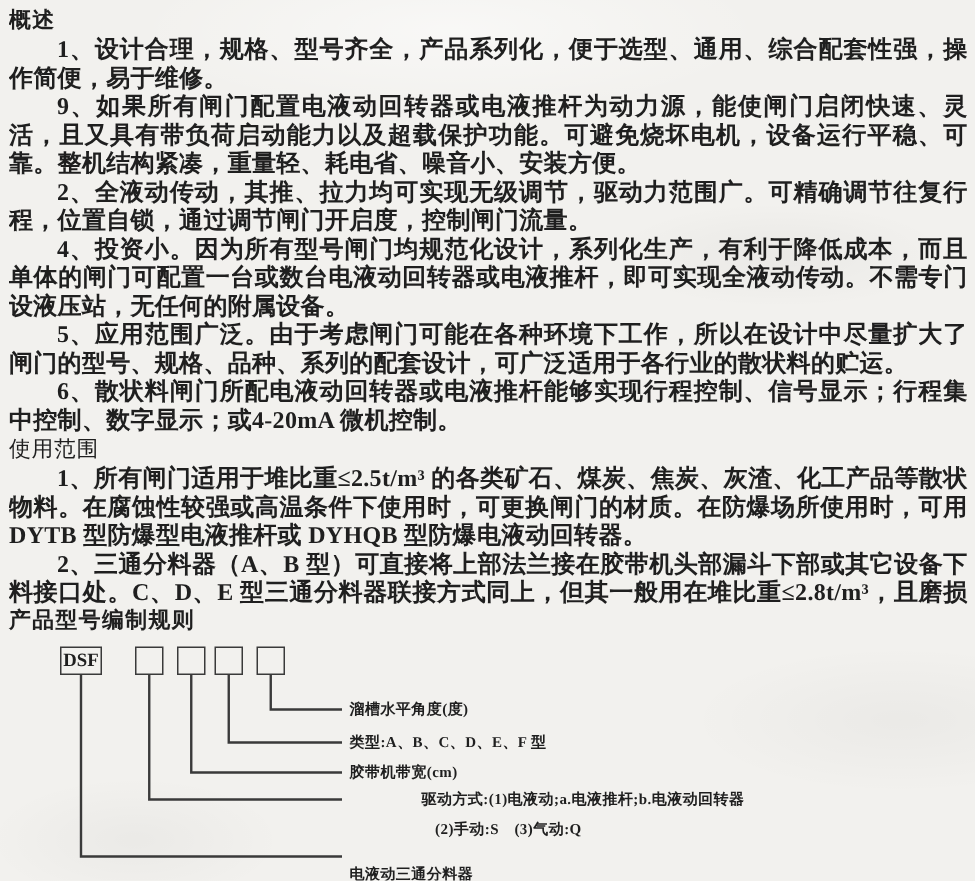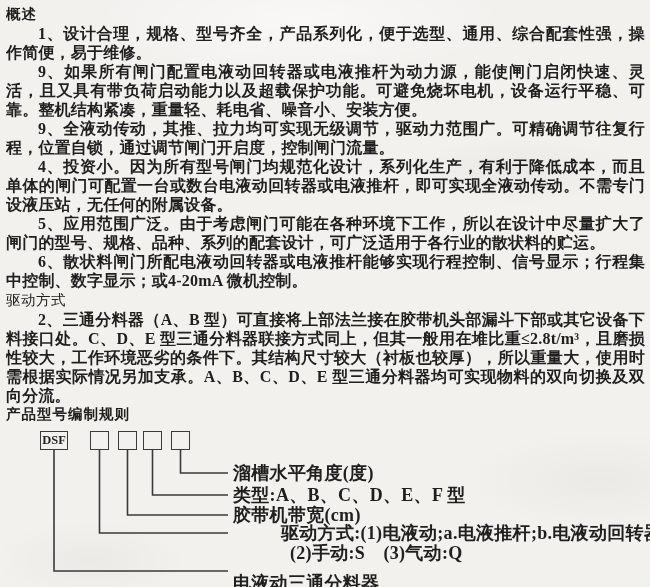--- a/index.html
+++ b/index.html
@@ -80,46 +80,47 @@
   .codebox.b3 { left: 143px; }
   .codebox.b4 { left: 171px; }
   .leader-svg {
     position: absolute;
     left: 0;
     top: 0;
   }
   .dlabel {
     position: absolute;
     left: 233px;
-    font-size: 18px;
+    font-size: 10px;
     line-height: 17px;
     font-weight: 600;
     white-space: nowrap;
     letter-spacing: 0.3px;
   }
   .dlabel.l-angle  { top: 40px; }
   .dlabel.l-type   { top: 62px; text-align: center; }
   .dlabel.l-belt   { top: 82px; }
   .dlabel.l-drive1 { top: 100px; padding-left: 48px; }
   .dlabel.l-drive2 { top: 120px; left: 290px; }
   .dlabel.l-name   { top: 150px; }
 </style>
 </head>
 <body>
 
 <div class="doc">
   <div class="textblock">
     <h2 class="sec-heading">概述</h2>
     <p class="para">1、设计合理，规格、型号齐全，产品系列化，便于选型、通用、综合配套性强，操作简便，易于维修。</p>
     <p class="para">9、如果所有闸门配置电液动回转器或电液推杆为动力源，能使闸门启闭快速、灵活，且又具有带负荷启动能力以及超载保护功能。可避免烧坏电机，设备运行平稳、可靠。整机结构紧凑，重量轻、耗电省、噪音小、安装方便。</p>
-    <p class="para">9、全液动传动，其推、拉力均可实现无级调节，驱动力范围广。可精确调节往复行程，位置自锁，通过调节闸门开启度，控制闸门流量。</p>
+    <p class="para">2、全液动传动，其推、拉力均可实现无级调节，驱动力范围广。可精确调节往复行程，位置自锁，通过调节闸门开启度，控制闸门流量。</p>
     <p class="para">4、投资小。因为所有型号闸门均规范化设计，系列化生产，有利于降低成本，而且单体的闸门可配置一台或数台电液动回转器或电液推杆，即可实现全液动传动。不需专门设液压站，无任何的附属设备。</p>
     <p class="para">5、应用范围广泛。由于考虑闸门可能在各种环境下工作，所以在设计中尽量扩大了闸门的型号、规格、品种、系列的配套设计，可广泛适用于各行业的散状料的贮运。</p>
     <p class="para">6、散状料闸门所配电液动回转器或电液推杆能够实现行程控制、信号显示；行程集中控制、数字显示；或4-20mA 微机控制。</p>
-    <h2 class="sec-heading light">驱动方式</h2>
+    <h2 class="sec-heading light">使用范围</h2>
+    <p class="para">1、所有闸门适用于堆比重≤2.5t/m³ 的各类矿石、煤炭、焦炭、灰渣、化工产品等散状物料。在腐蚀性较强或高温条件下使用时，可更换闸门的材质。在防爆场所使用时，可用 DYTB 型防爆型电液推杆或 DYHQB 型防爆电液动回转器。</p>
     <p class="para">2、三通分料器（A、B 型）可直接将上部法兰接在胶带机头部漏斗下部或其它设备下料接口处。C、D、E 型三通分料器联接方式同上，但其一般用在堆比重≤2.8t/m³，且磨损性较大，工作环境恶劣的条件下。其结构尺寸较大（衬板也较厚），所以重量大，使用时需根据实际情况另加支承。A、B、C、D、E 型三通分料器均可实现物料的双向切换及双向分流。</p>
   </div>
   <h2 class="sec-heading">产品型号编制规则</h2>
 </div>
 
 <div class="diagram">
   <svg class="leader-svg" width="650" height="162" viewBox="0 0 650 162">
     <g fill="none" stroke="#3a3a3a" stroke-width="1.6">
       <polyline points="180.5,25 180.5,48 228,48"></polyline>
       <polyline points="152.5,25 152.5,70 228,70"></polyline>

